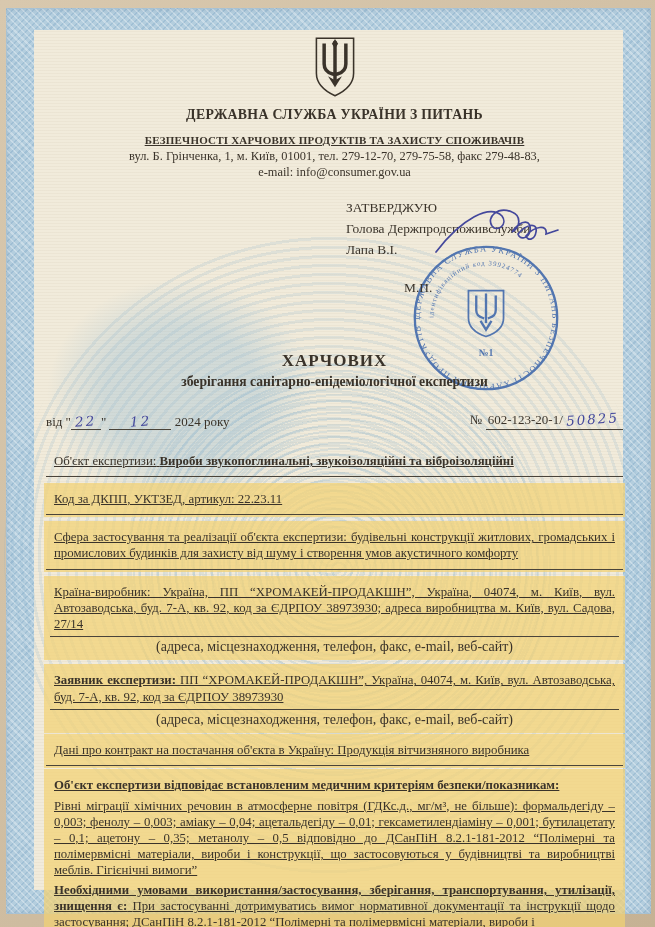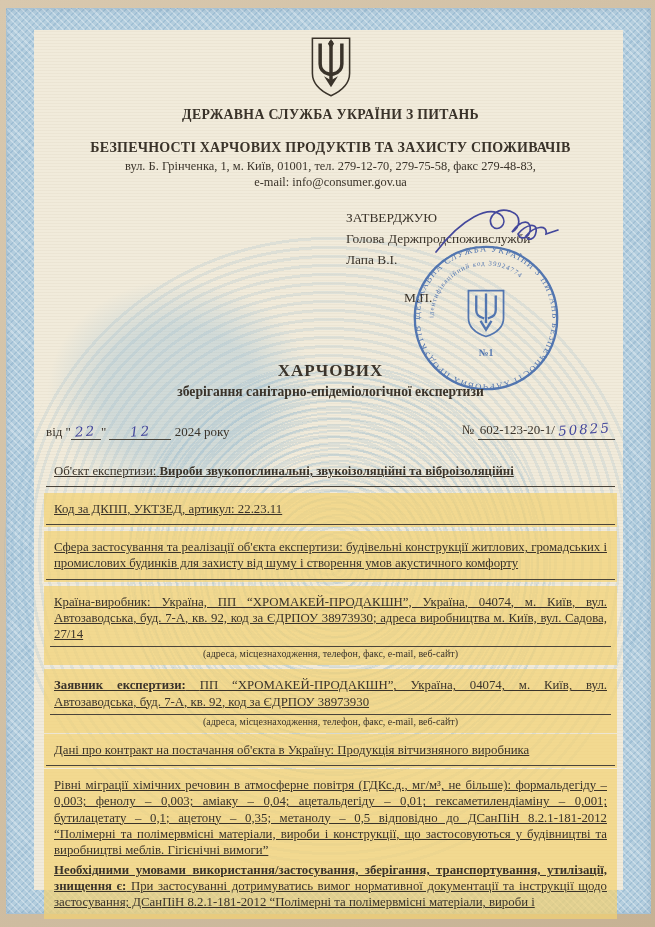--- a/index.html
+++ b/index.html
@@ -14,35 +14,35 @@
     background-color:#b4cede;
     background-image:
       repeating-linear-gradient(45deg,rgba(255,255,255,.30) 0 1.5px,rgba(255,255,255,0) 1.5px 5px),
       repeating-linear-gradient(-45deg,rgba(110,155,190,.28) 0 1.5px,rgba(110,155,190,0) 1.5px 5px);
     box-shadow:inset 0 0 6px rgba(90,120,150,.35);
   }
   .paper{
     position:absolute;left:34px;top:30px;right:32px;bottom:37px;
     background:#f1ebdb;
     background-image:repeating-linear-gradient(0deg,rgba(220,210,190,.25) 0 1px,rgba(255,255,255,0) 1px 3px);
-    box-sizing:border-box;padding:2px 8px 0 12px;
+    box-sizing:border-box;padding:2px 0 0 12px;
   }
   
   .rosette{position:absolute;border-radius:50%;pointer-events:none;}
   .rosette.r1{left:-30px;top:205px;width:650px;height:640px;
     background:repeating-radial-gradient(circle,rgba(125,170,200,.16) 0 3px,rgba(125,170,200,0) 3px 9px);}
   .rosette.r2{left:90px;top:330px;width:430px;height:420px;
     background:repeating-radial-gradient(circle,rgba(120,168,200,.20) 0 2px,rgba(120,168,200,0) 2px 6px);}
   .rosette.r3{left:12px;top:248px;width:270px;height:230px;
     background:radial-gradient(ellipse at center,rgba(135,180,210,.30) 0 40%,rgba(135,180,210,0) 70%);}
 
   .center{text-align:center;}
   .emblem-wrap{text-align:center;margin-top:4px;}
   .org1{font-weight:bold;font-size:13.8px;letter-spacing:.3px;margin-top:5px;}
-  .org2{font-weight:bold;font-size:14px;letter-spacing:.2px;margin-top:17px;}
+  .org2{font-weight:bold;font-size:11px;letter-spacing:.2px;margin-top:11px;text-decoration:underline;}
   .addr{font-size:12.4px;margin-top:3px;}
   .email{font-size:12.4px;margin-top:1px;}
 
   .approve{margin:18px 0 0 300px;font-size:13.4px;line-height:1.55;position:relative;z-index:3;}
   .approve .mp{margin:18px 0 0 58px;}
 
   .title{font-weight:bold;font-size:17px;letter-spacing:1px;margin-top:52px;position:relative;z-index:3;}
   .subtitle{font-weight:bold;font-size:13.6px;margin-top:3px;position:relative;z-index:3;}
 
   .daterow{display:flex;justify-content:space-between;align-items:flex-end;
@@ -54,21 +54,21 @@
   .blank.month{width:62px;}
   .numline{border-bottom:1px solid #4a443a;display:inline-block;padding:0 4px 1px 2px;}
 
   .sec{font-size:12.8px;line-height:1.26;position:relative;z-index:3;
     margin-top:8px;padding:2px 4px 3px 4px;}
   .sec.yellow{background:rgba(242,209,115,.72);box-shadow:0 0 0 2px rgba(242,209,115,.72);}
   .sec.u{border-bottom:1px solid #4a443a;}
   .sec p{margin:4px;text-align:justify;text-decoration:underline;}
   .sec .lead-b{font-weight:bold;}
   .val-b{font-weight:bold;}
-  .caption{font-size:10px;text-align:center;border-top:1px solid #4a443a;margin-top:2px;padding-top:1px;}
+  .caption{font-size:14px;text-align:center;border-top:1px solid #4a443a;margin-top:2px;padding-top:1px;}
   .nogap{margin-top:5px;}
 
   .stamp{position:absolute;left:408px;top:238px;width:156px;height:160px;z-index:2;opacity:.88;}
   .signature{position:absolute;left:432px;top:196px;width:152px;height:70px;z-index:4;}
 </style>
 </head>
 <body>
 
 <div class="doc-border"></div>
 
@@ -140,20 +140,21 @@
     <p><span class="lead-b">Заявник експертизи:</span>
        <span>ПП “ХРОМАКЕЙ-ПРОДАКШН”, Україна, 04074, м. Київ, вул. Автозаводська, буд. 7-А, кв. 92, код за ЄДРПОУ 38973930</span></p>
     <div class="caption">(адреса, місцезнаходження, телефон, факс, e-mail, веб-сайт)</div>
   </div>
 
   <div class="sec yellow u nogap">
     <p>Дані про контракт на постачання об'єкта в Україну: Продукція вітчизняного виробника</p>
   </div>
 
   <div class="sec yellow nogap">
+    <p class="lead-b">Об'єкт експертизи відповідає встановленим медичним критеріям безпеки/показникам:</p>
     <p>Рівні міграції хімічних речовин в атмосферне повітря (ГДКс.д., мг/м³, не більше): формальдегіду – 0,003; фенолу – 0,003; аміаку – 0,04; ацетальдегіду – 0,01; гексаметилендіаміну – 0,001; бутилацетату – 0,1; ацетону – 0,35; метанолу – 0,5 відповідно до ДСанПіН 8.2.1-181-2012 “Полімерні та полімервмісні матеріали, вироби і конструкції, що застосовуються у будівництві та виробництві меблів. Гігієнічні вимоги”</p>
     <p><span class="lead-b">Необхідними умовами використання/застосування, зберігання, транспортування, утилізації, знищення є:</span>
        <span>При застосуванні дотримуватись вимог нормативної документації та інструкції щодо застосування; ДСанПіН 8.2.1-181-2012 “Полімерні та полімервмісні матеріали, вироби і</span></p>
   </div>
 </div>
 
 <svg class="stamp" viewBox="0 0 160 160">
   <defs>
     <path id="ringPath" d="M 12,80 a 68,68 0 1 1 136,0 a 68,68 0 1 1 -136,0"></path>
     <path id="innerPath" d="M 26,80 a 54,54 0 1 1 108,0 a 54,54 0 1 1 -108,0"></path>

